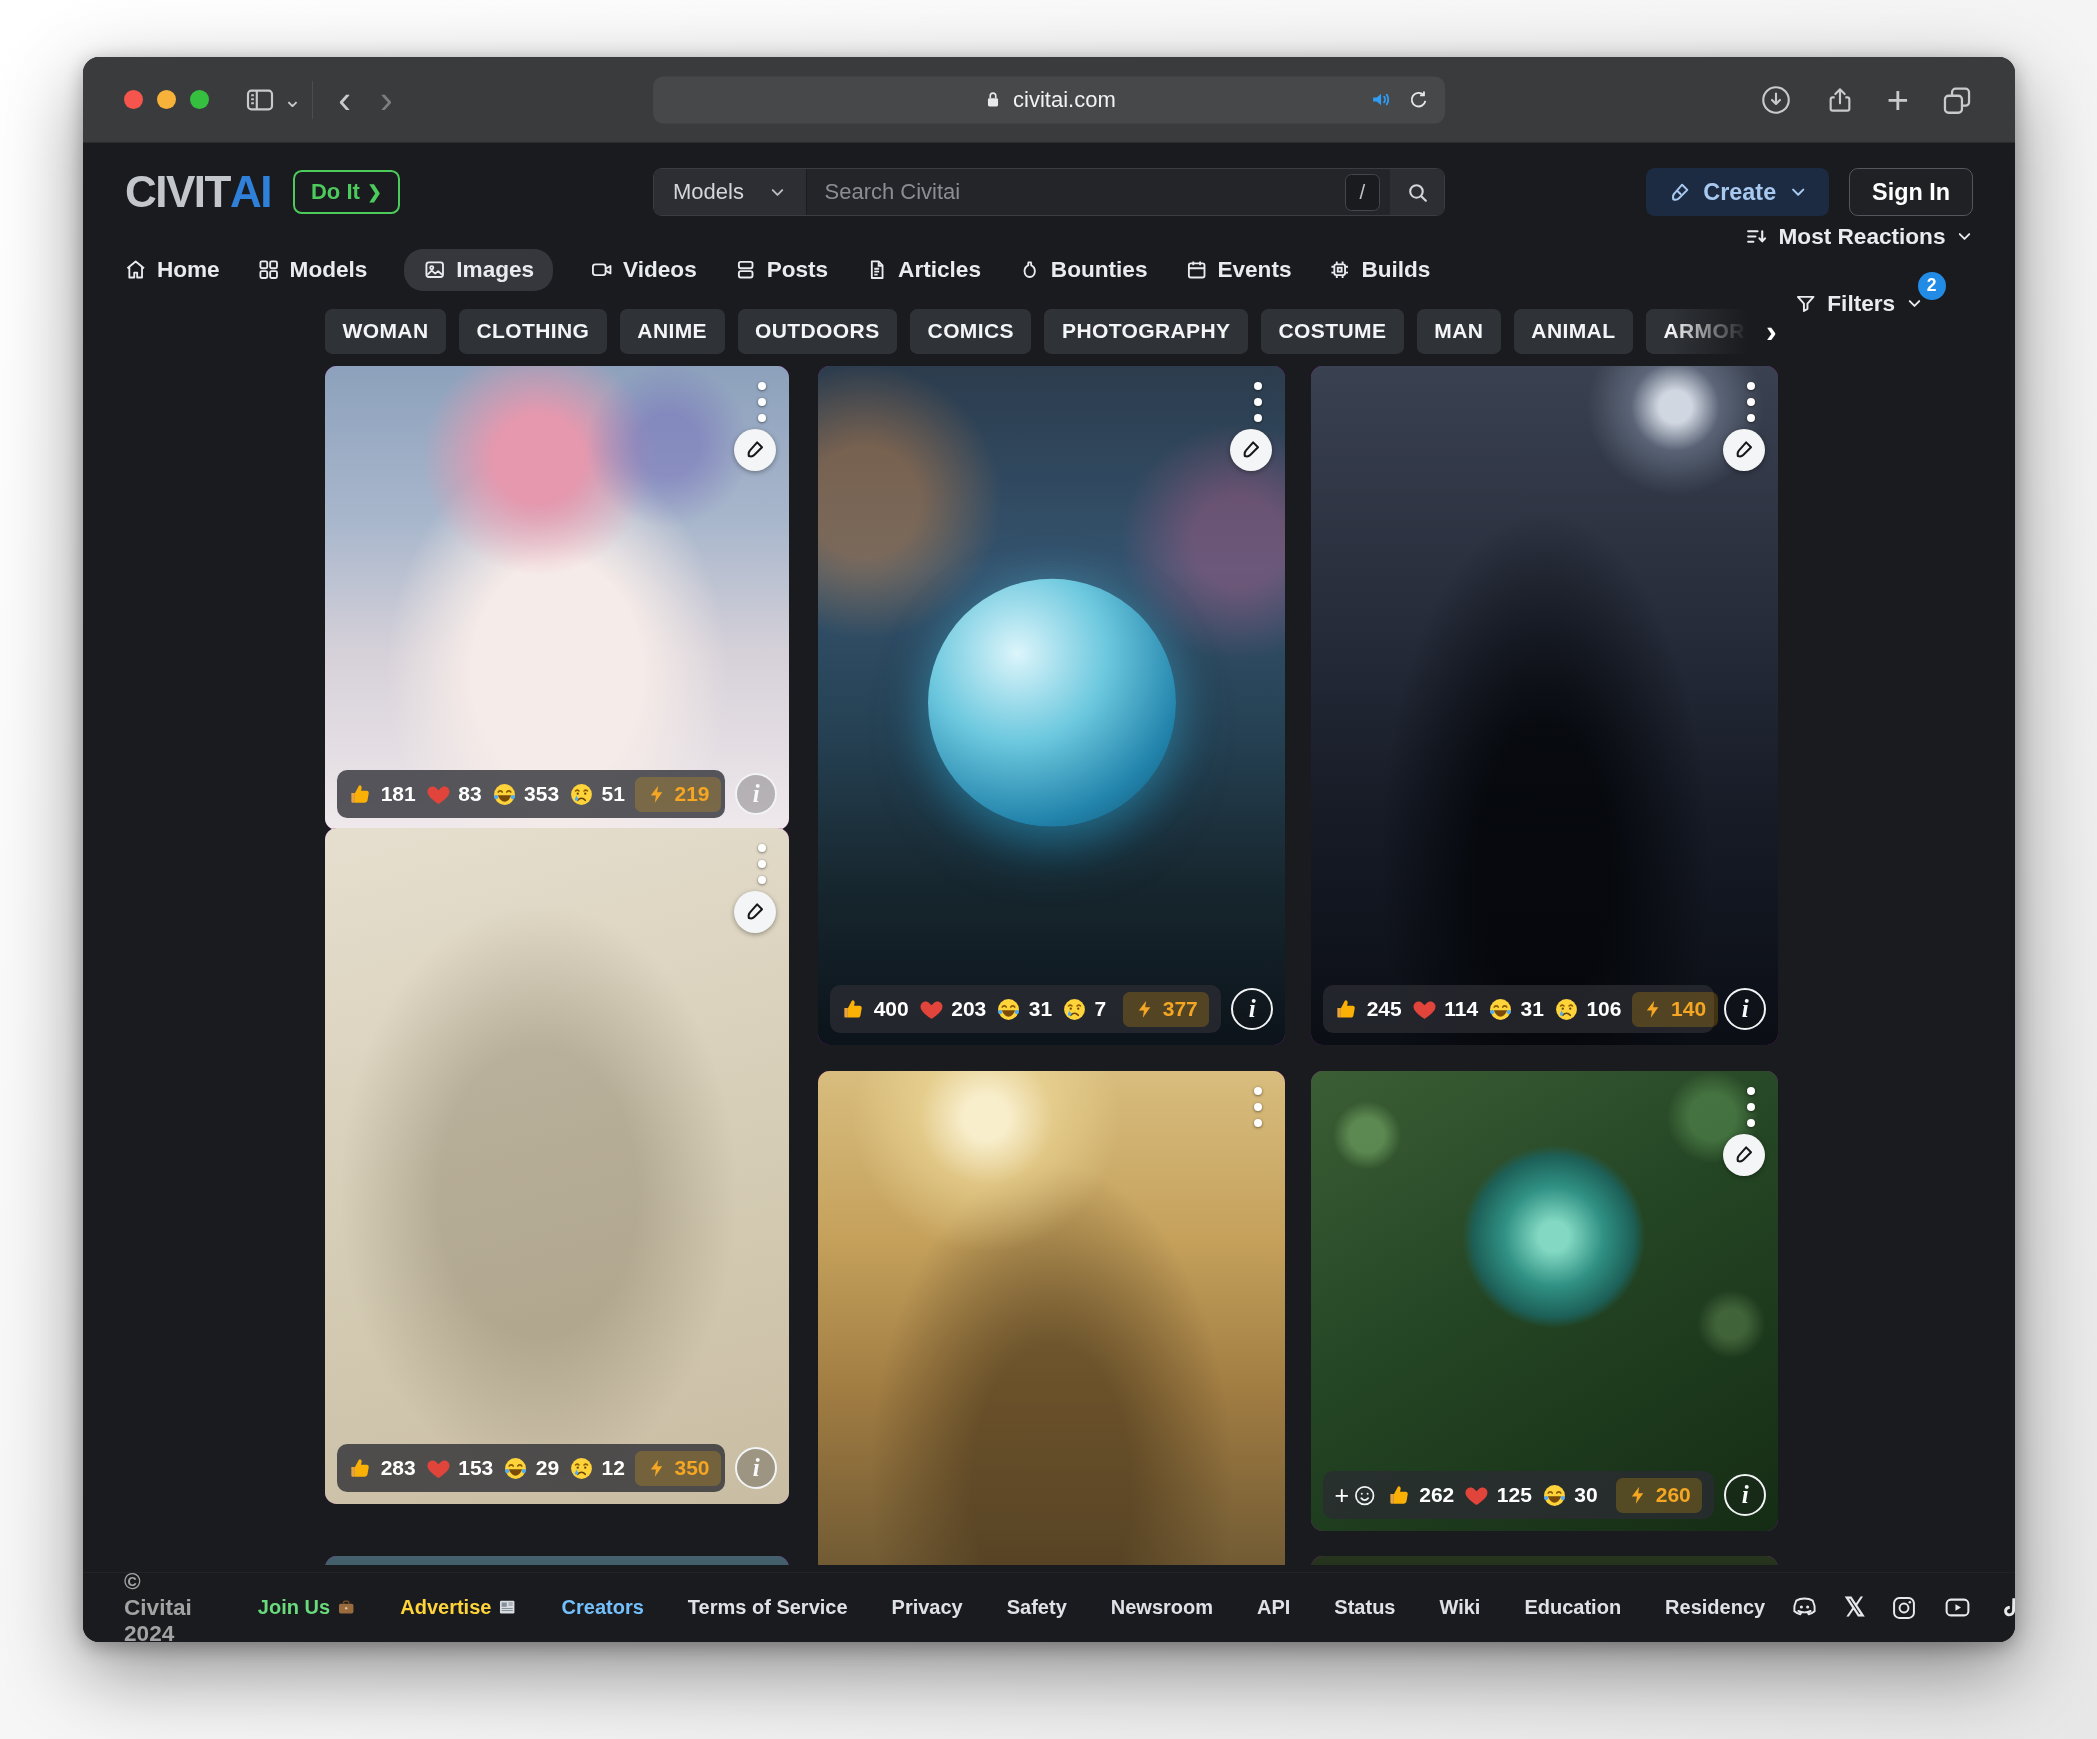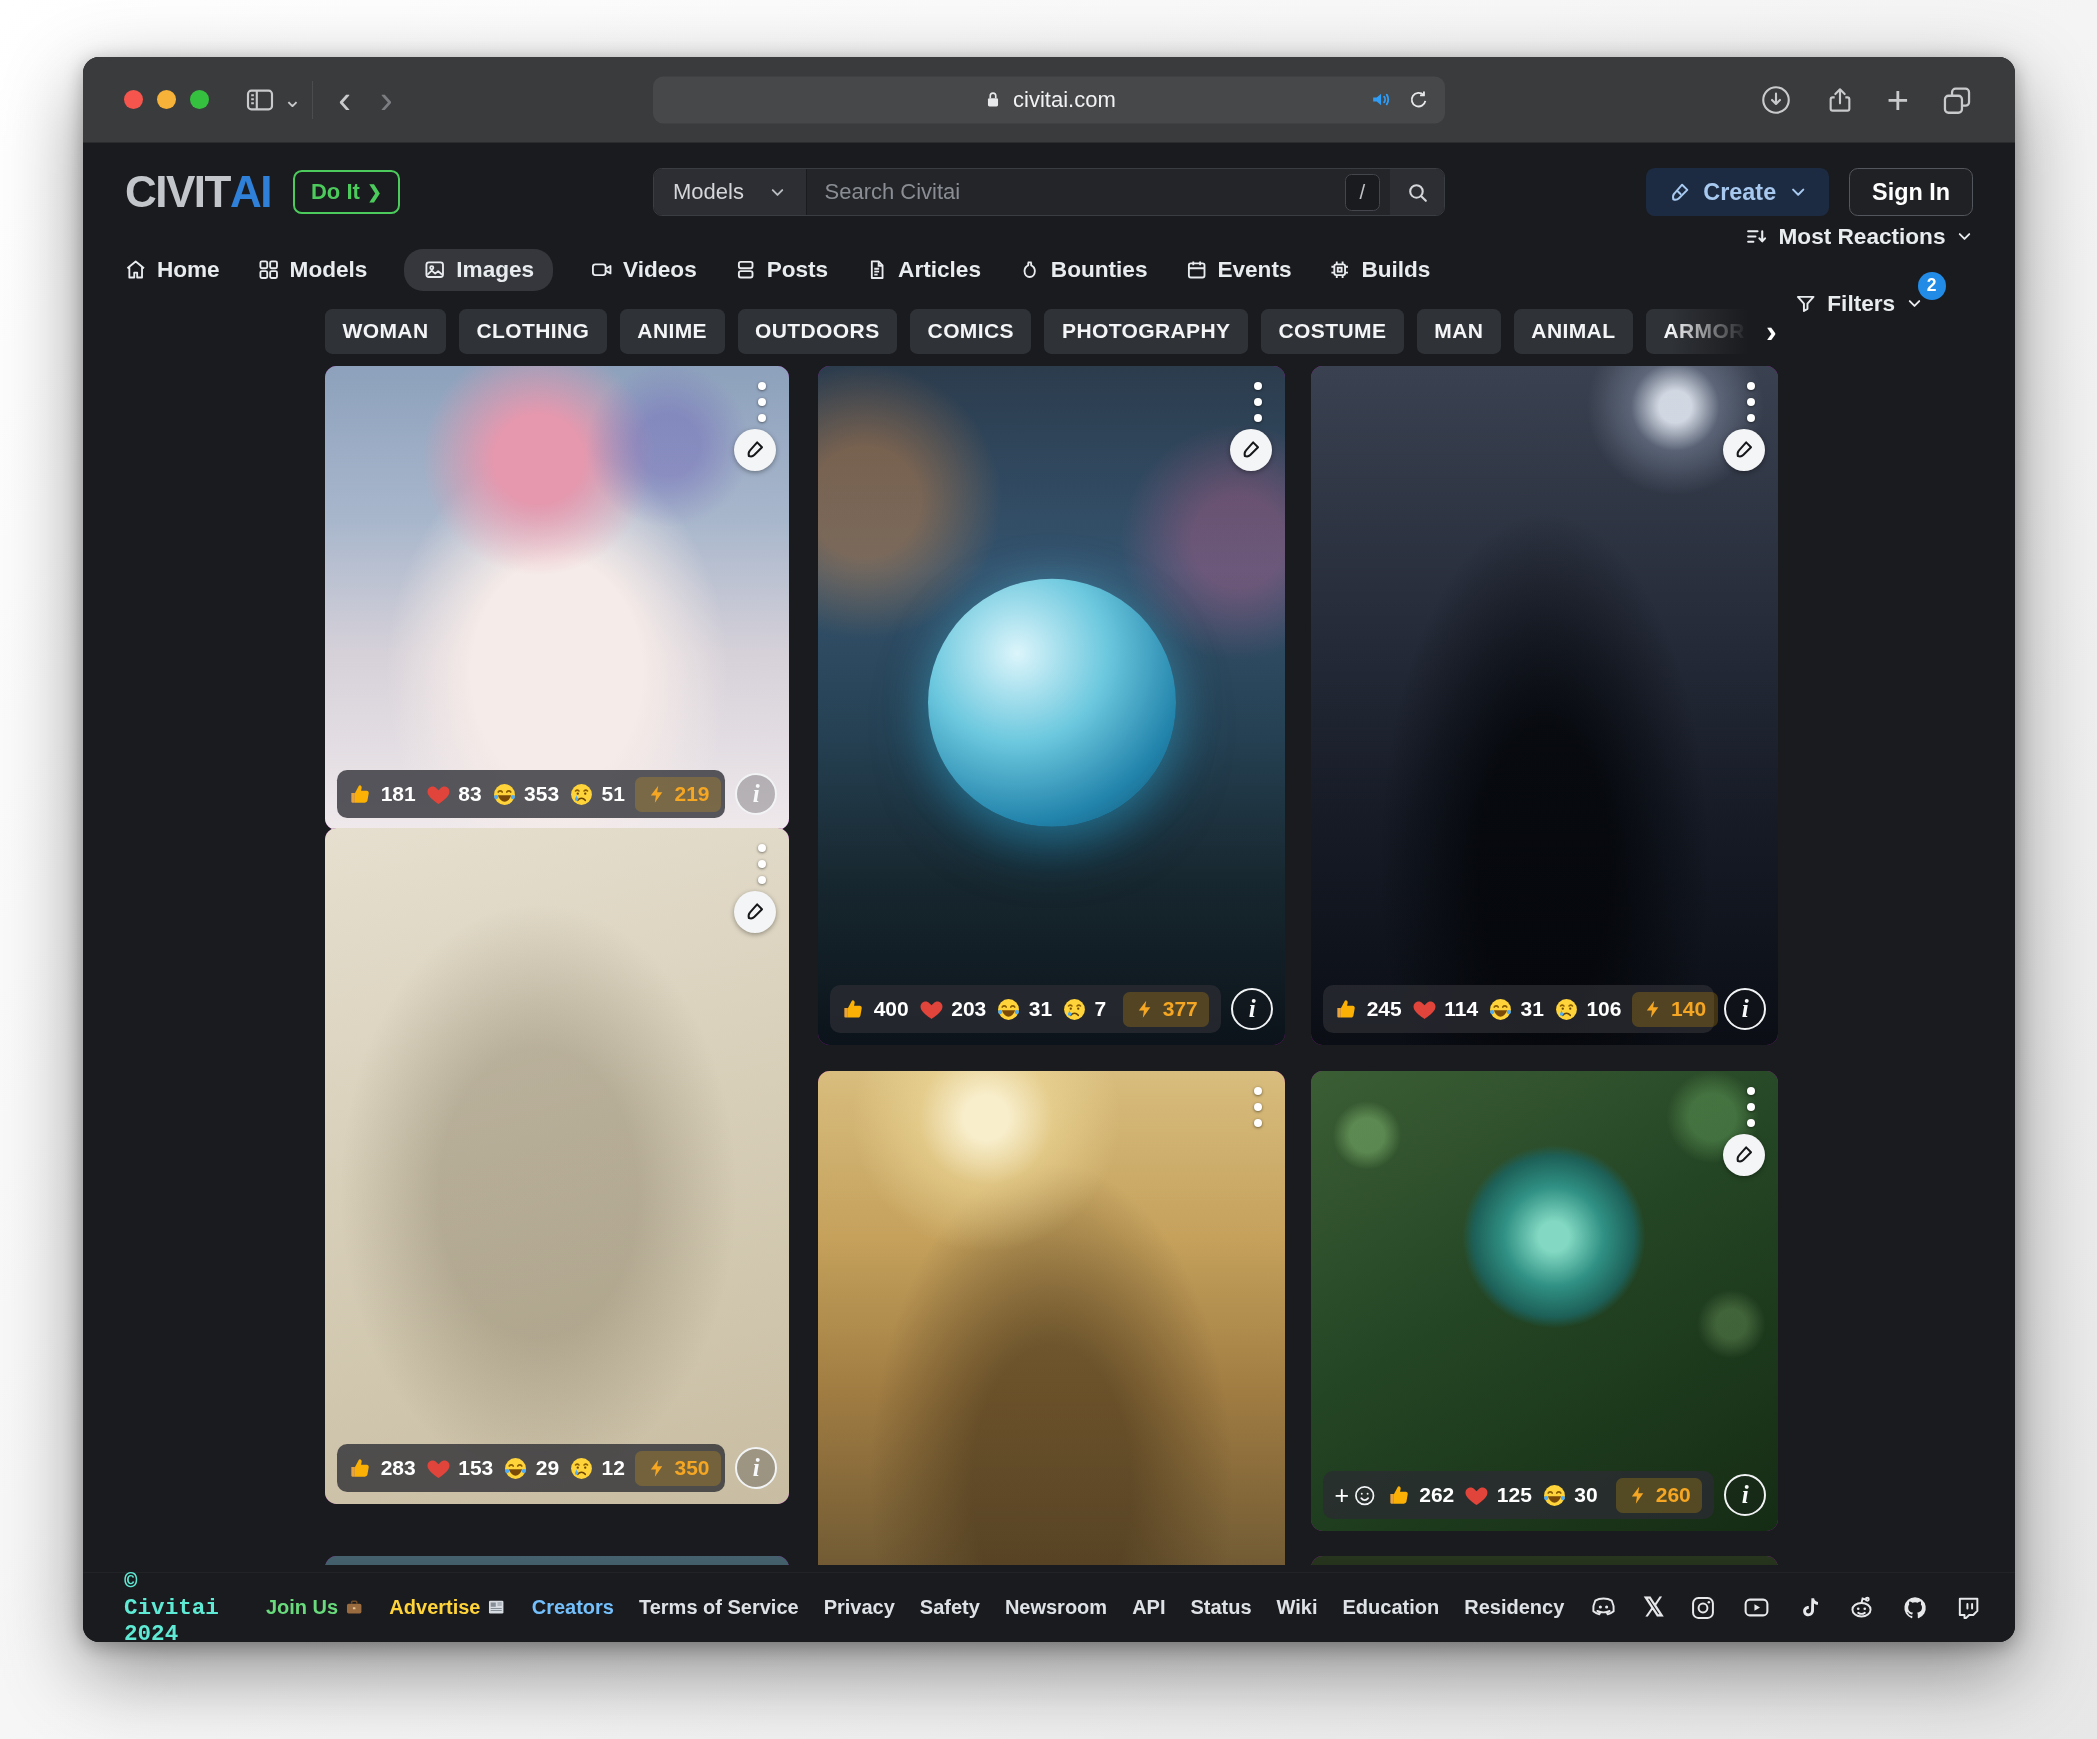--- a/index.html
+++ b/index.html
@@ -187,22 +187,22 @@
     font-family:"Liberation Serif", serif; font-style:italic; font-weight:700; font-size:25px;
     display:flex; align-items:center; justify-content:center; cursor:pointer; flex:0 0 auto;
   }
 
   
   .footer {
     position:absolute; left:0; right:0; bottom:0; height:70px; background:#1a1b1e;
     display:flex; align-items:center; padding:0 41px; z-index:6; gap:25px;
     border-top:0.7px solid #222327;
   }
-  .copyright { font-size:22.6px; font-weight:700; color:#5eead4; margin-right:22px;font-family:Liberation Mono, monospace; }
-  .flink { font-size:20px; font-weight:600; color:#dee2e6; cursor:pointer; display:flex; align-items:center; gap:5.8px; white-space:nowrap;}
+  .copyright { font-size:22.6px; font-weight:700; color:#a3a3a3; margin-right:22px; }
+  .flink { font-size:20px; font-weight:600; color:#dee2e6; cursor:pointer; display:flex; align-items:center; gap:5.8px; white-space:nowrap;margin-left:19px;}
   .flink.green{ color:#69db7c; } .flink.yellow{ color:#ffd43b; } .flink.blue{ color:#74c0fc; }
   .socials { margin-left:auto; display:flex; gap:25px; align-items:center; color:#e6e8ea; }
   .soc { cursor:pointer; display:flex; align-items:center; justify-content:center; color:#e6e8ea; }
   .soc .x-glyph { font-size:26px; font-weight:900; font-family:"Liberation Sans",sans-serif; }
 </style>
 </head>
 <body>
 
 <div class="window">
 

